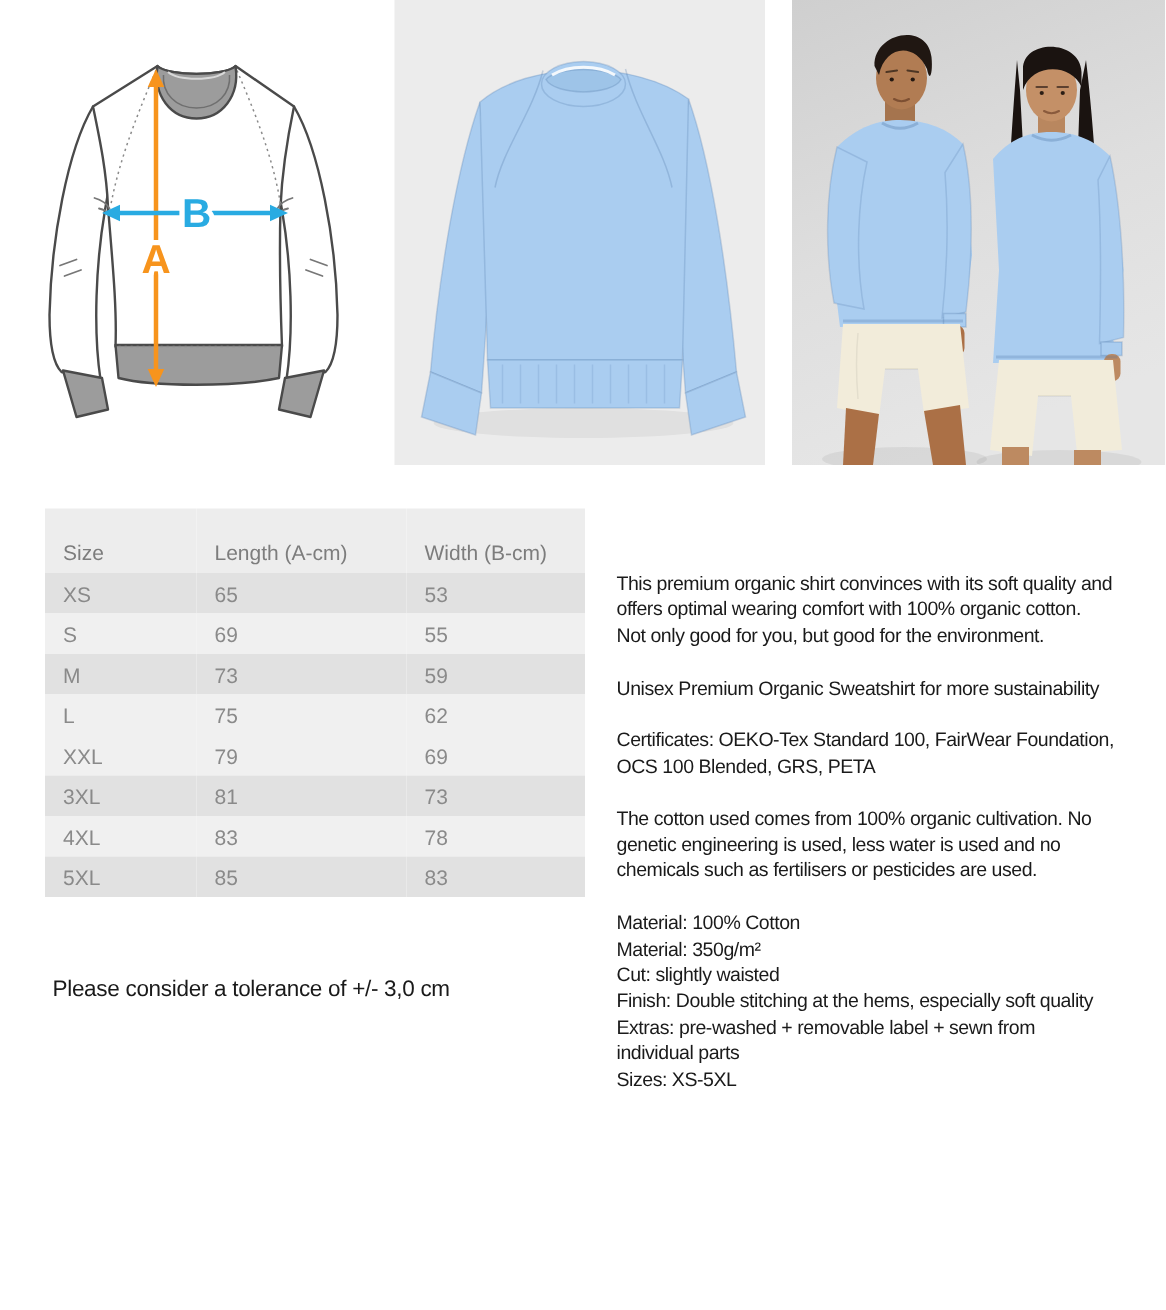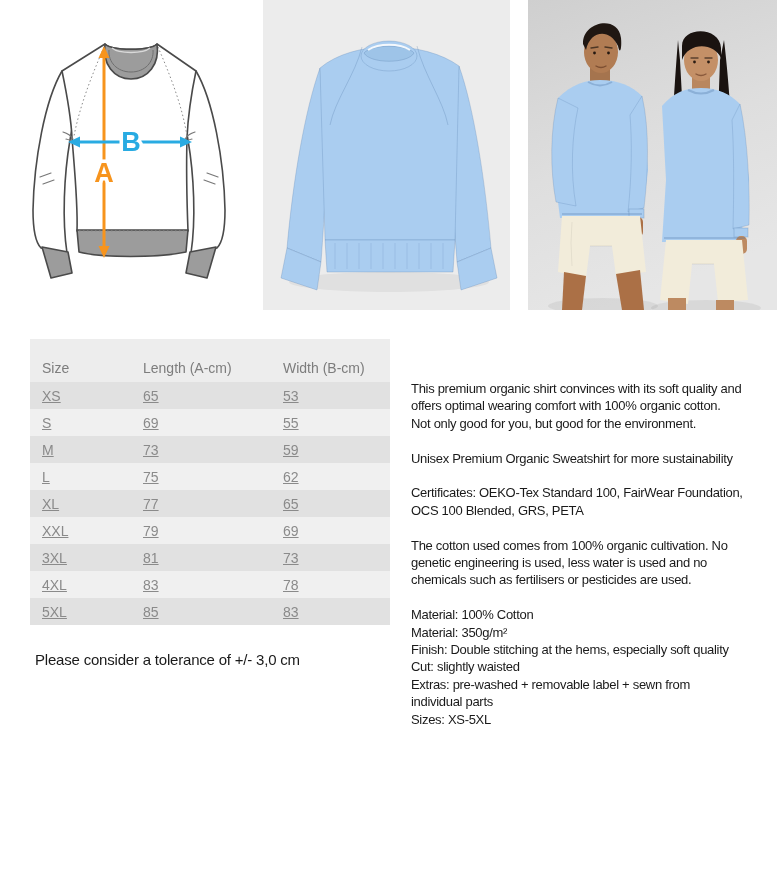--- a/index.html
+++ b/index.html
@@ -45,21 +45,21 @@
   
   .sw{fill:var(--sweatshirt-blue);stroke:rgba(90,130,175,0.28);stroke-width:1;}
   .sw-seam{fill:none;stroke:rgba(70,110,160,0.25);stroke-width:1;}
   .sw-rib{stroke:rgba(70,110,160,0.15);stroke-width:1;}
 
   
   #size-table{position:absolute;left:30px;top:339px;width:360px;border-collapse:collapse;
     font-size:14px;color:var(--table-text);}
   #size-table th{font-weight:normal;text-align:left;height:28px;padding:15px 0 0 12px;
     background:var(--header-bg);color:#7d7d7d;}
-  #size-table td{height:27px;padding:0 0 0 12px;text-decoration:underline;}
+  #size-table td{height:27px;padding:0 0 0 12px;}
   #size-table tr.dark td{background:var(--row-dark);}
   #size-table tr.light td{background:var(--row-light);}
   .c1{width:101px;} .c2{width:140px;} .c3{width:119px;}
 
   
   #description{position:absolute;left:411px;top:336px;width:332px;font-size:13px;
     line-height:17.4px;letter-spacing:-0.3px;color:var(--ink);margin-top:44px;}
   #description p{margin:0 0 17.4px 0;}
   #description .detail-line{margin:0;}
 
@@ -241,25 +241,20 @@
     <tr class="dark">
       <td>M</td>
       <td>73</td>
       <td>59</td>
     </tr>
     <tr class="light">
       <td>L</td>
       <td>75</td>
       <td>62</td>
     </tr>
-    <tr class="dark">
-      <td>XL</td>
-      <td>77</td>
-      <td>65</td>
-    </tr>
     <tr class="light">
       <td>XXL</td>
       <td>79</td>
       <td>69</td>
     </tr>
     <tr class="dark">
       <td>3XL</td>
       <td>81</td>
       <td>73</td>
     </tr>
@@ -276,19 +271,19 @@
   </tbody>
 </table>
 
 <div id="description">
   <p>This premium organic shirt convinces with its soft quality and offers optimal wearing comfort with 100% organic cotton. Not only good for you, but good for the environment.</p>
   <p>Unisex Premium Organic Sweatshirt for more sustainability</p>
   <p>Certificates: OEKO-Tex Standard 100, FairWear Foundation, OCS 100 Blended, GRS, PETA</p>
   <p>The cotton used comes from 100% organic cultivation. No genetic engineering is used, less water is used and no chemicals such as fertilisers or pesticides are used.</p>
   <div class="detail-line">Material: 100% Cotton</div>
   <div class="detail-line">Material: 350g/m²</div>
+  <div class="detail-line">Cut: slightly waisted</div>
   <div class="detail-line">Finish: Double stitching at the hems, especially soft quality</div>
-  <div class="detail-line">Cut: slightly waisted</div>
   <div class="detail-line">Extras: pre-washed + removable label + sewn from individual parts</div>
   <div class="detail-line">Sizes: XS-5XL</div>
 </div>
 
 <div id="tolerance-note">Please consider a tolerance of +/- 3,0 cm</div>
 
 </body></html>

